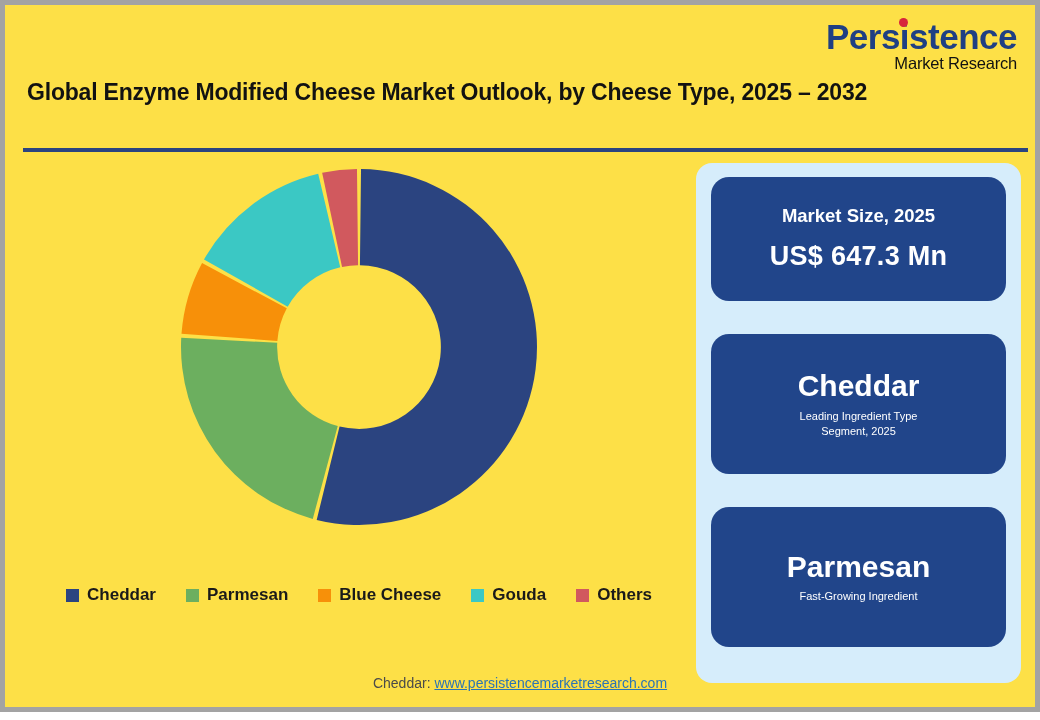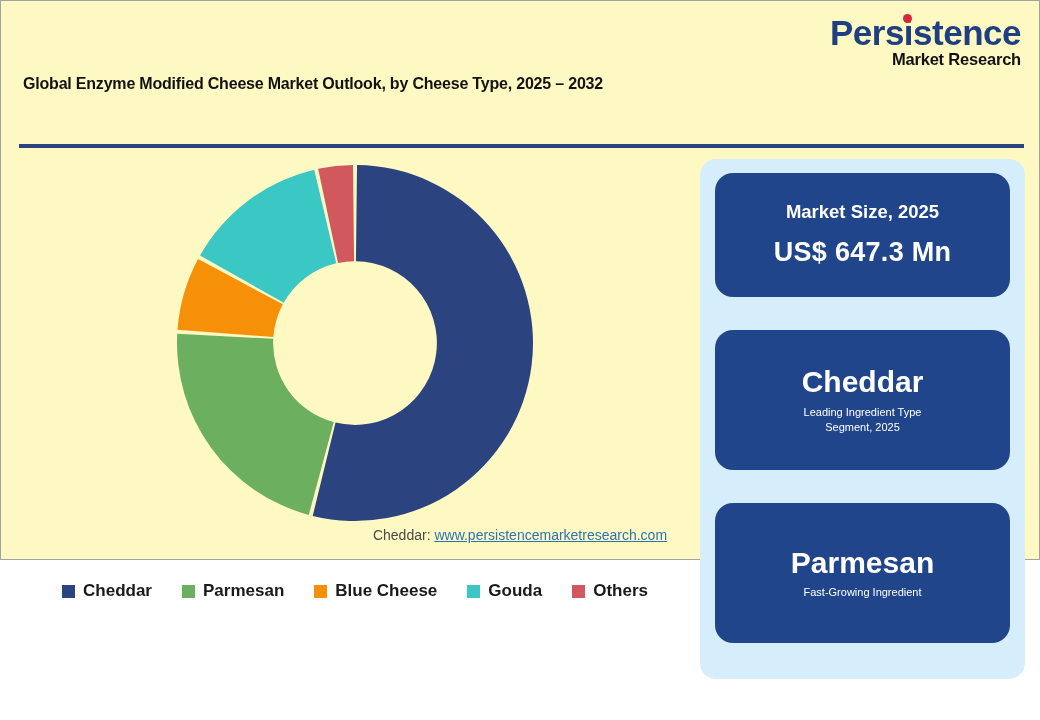--- a/index.html
+++ b/index.html
@@ -4,49 +4,49 @@
 <style>
   html,body{margin:0;padding:0;}
   body{
     width:1040px;height:720px;
     background:#ffffff;
     font-family:"Liberation Sans", sans-serif;
     overflow:hidden;
   }
   #infographic{
     position:relative;
-    width:1040px;height:560px;
+    width:1040px;height:712px;
     box-sizing:border-box;
-    border:1px solid #a3a3a3;
-    background:#fef9c3;
+    border:5px solid #a3a3a3;
+    background:#fde047;
   }
 
   
   #logo{
     position:absolute; right:18px; top:14px;
     text-align:right; line-height:1;
   }
   #logo .logo-main{
     font-size:35px; font-weight:bold; letter-spacing:-0.5px;
     color:#1F3F83; position:relative; display:inline-block;
     font-family:"Liberation Sans", sans-serif;
   }
   #logo .logo-dot{
     position:absolute; left:73px; top:-1px;
     width:9px;height:9px;border-radius:50%;
     background:#D7253C;
   }
   #logo .logo-sub{
-    font-size:16.5px; font-weight:bold; color:#111111;
+    font-size:16.5px; font-weight:normal; color:#111111;
     margin-top:1px; letter-spacing:-0.2px;
   }
 
   #page-title{
     position:absolute; left:22px; top:72px; width:900px;
-    font-size:16px; font-weight:bold; color:#121212;
+    font-size:23px; font-weight:bold; color:#121212;
     line-height:1.32; letter-spacing:-0.2px;
   }
   #title-rule{
     position:absolute; left:18px; top:143px; width:1005px; height:4px;
     background:#2B4480;
   }
 
   
   #chart-area{
     position:absolute; left:14px; top:152px; width:680px; height:470px;

